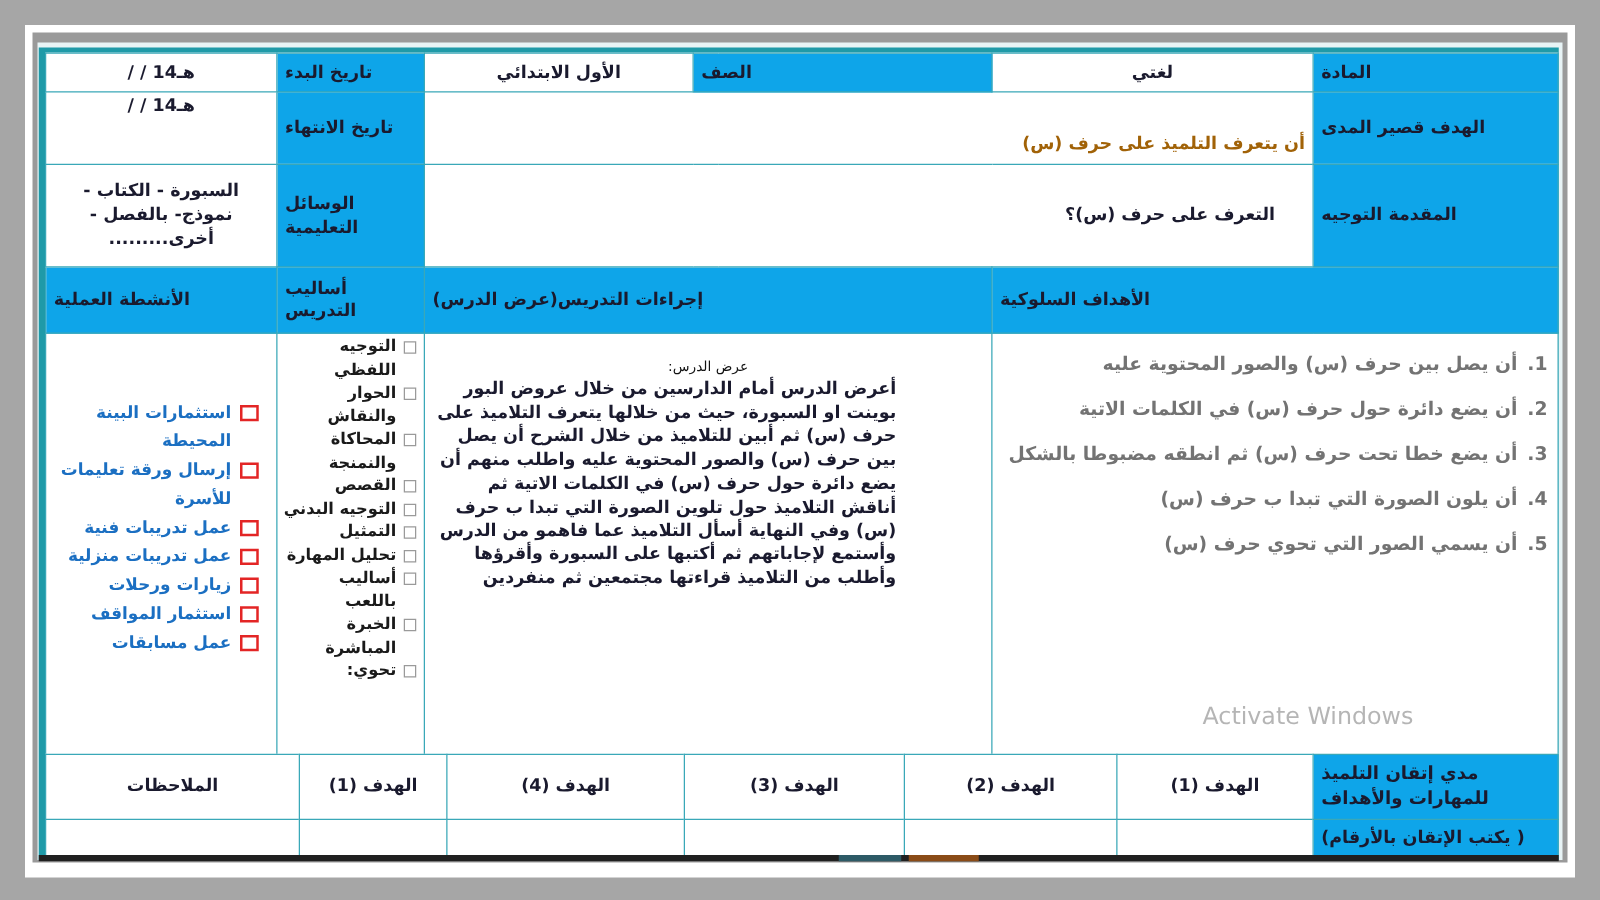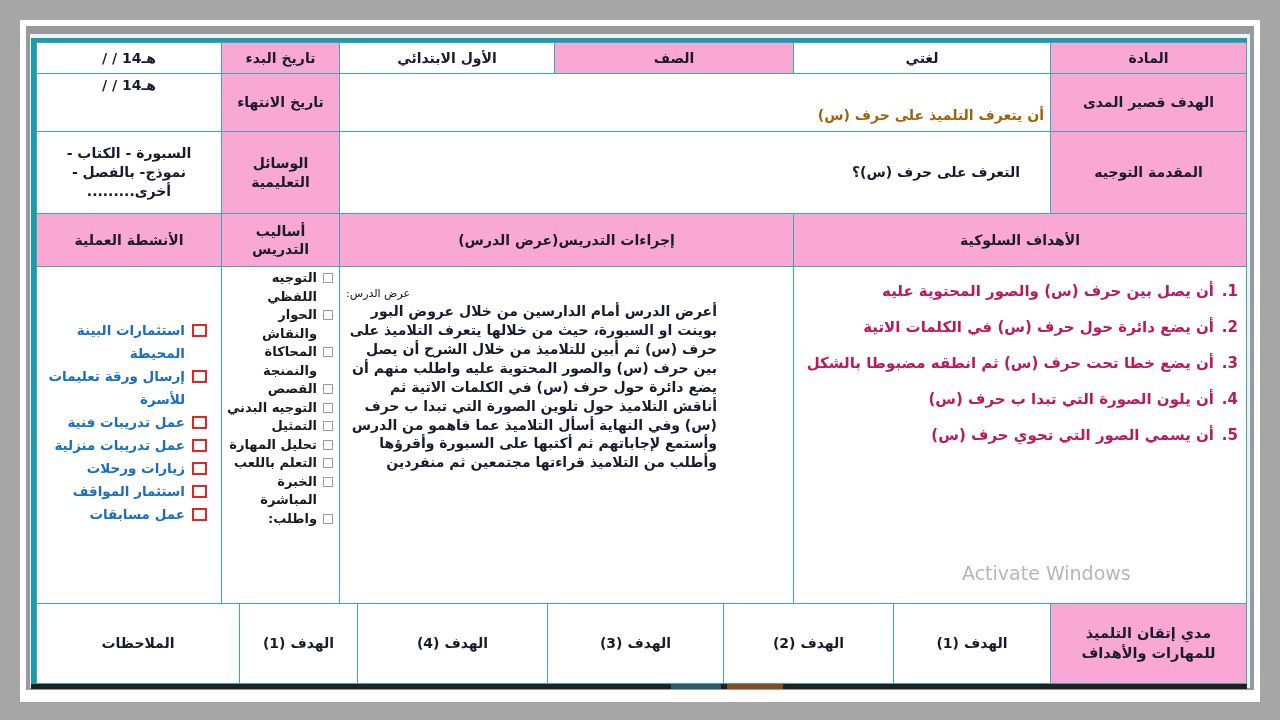--- a/index.html
+++ b/index.html
@@ -39,36 +39,36 @@
   }
   table.plan td {
     border:1.5px solid #3aa8b8;
     padding:2px 6px;
     vertical-align:middle;
     font-weight:bold;
     font-size:14px;
     line-height:1.35;
     color:#1a1a2e;
   }
-  .hdr { background:#f9a8d4; text-align:center; color:#1a2d45; font-size:15px; }
+  .hdr { background:#0ea5e9; text-align:left; color:#1a2d45; font-size:15px; }
   .red { color:#e81414; text-align:center; }
   .blue { color:#1b6fc2; }
   .date { color:#1b6fc2; text-align:center; direction:ltr; font-size:14px; }
   .center { text-align:center; }
   .small { font-size:14px; }
 
   ol.goals { margin:4px 0 0 0; padding:0 26px 0 0; list-style:none; counter-reset:g; }
-  ol.goals li { counter-increment:g; position:relative; line-height:36px; font-size:15px; color:#be185d; }
+  ol.goals li { counter-increment:g; position:relative; line-height:36px; font-size:15px; color:#737373; }
   ol.goals li::before {
     content: counter(g) ".";
     position:absolute; right:-24px; top:0; font-weight:bold;
   }
 
   .lesson { color:#a0550e; font-size:13.5px; line-height:19px; padding:0 8px 0 10px; }
-  .lesson .label { color:#111; font-size:11px; font-weight:normal; display:block; text-align:left; }
+  .lesson .label { color:#111; font-size:11px; font-weight:normal; display:block; text-align:center; }
   .lesson .body { padding-right:70px; }
 
   ul.methods { list-style:none; margin:0; padding:0 2px 0 0; }
   ul.methods li { position:relative; padding-right:16px; font-size:13px; line-height:18.5px; color:#1a1a1a; }
   ul.methods li .cb {
     position:absolute; right:0; top:4px; width:8px; height:8px;
     border:1px solid #9a9a9a; background:#fff;
   }
 
   ul.acts { list-style:none; margin:0; padding:0 8px 0 0; }
@@ -152,23 +152,23 @@
     </td>
     <td style="vertical-align:top; padding:2px 4px;">
       <ul class="methods">
         <li><span class="cb"></span><span>التوجيه اللفظي</span></li>
         <li><span class="cb"></span><span>الحوار والنقاش</span></li>
         <li><span class="cb"></span><span>المحاكاة والنمنجة</span></li>
         <li><span class="cb"></span><span>القصص</span></li>
         <li><span class="cb"></span><span>التوجيه البدني</span></li>
         <li><span class="cb"></span><span>التمثيل</span></li>
         <li><span class="cb"></span><span>تحليل المهارة</span></li>
-        <li><span class="cb"></span><span>التعلم باللعب</span></li>
+        <li><span class="cb"></span><span>أساليب باللعب</span></li>
         <li><span class="cb"></span><span>الخبرة المباشرة</span></li>
-        <li><span class="cb"></span><span>واطلب:</span></li>
+        <li><span class="cb"></span><span>تحوي:</span></li>
       </ul>
     </td>
     <td style="vertical-align:top; padding-top:52px;">
       <ul class="acts">
         <li><span class="cb"></span><span>استثمارات البينة المحيطة</span></li>
         <li><span class="cb"></span><span>إرسال ورقة تعليمات للأسرة</span></li>
         <li><span class="cb"></span><span>عمل تدريبات فنية</span></li>
         <li><span class="cb"></span><span>عمل تدريبات منزلية</span></li>
         <li><span class="cb"></span><span>زيارات ورحلات</span></li>
         <li><span class="cb"></span><span>استثمار المواقف</span></li>
@@ -197,20 +197,29 @@
   <tbody>
       <tr style="height:52px">
     <td class="hdr" rowspan="1" style="font-size:14.5px;">مدي إتقان التلميذ للمهارات والأهداف</td>
     <td class="center">الهدف (1)</td>
     <td class="center">الهدف (2)</td>
     <td class="center">الهدف (3)</td>
     <td class="center">الهدف (4)</td>
     <td class="center">الهدف (1)</td>
     <td class="center">الملاحظات</td>
   </tr>
+  <tr style="height:29px">
+    <td class="hdr">( يكتب الإتقان بالأرقام)</td>
+    <td></td>
+    <td></td>
+    <td></td>
+    <td></td>
+    <td></td>
+    <td></td>
+  </tr>
 </tbody>
   </table>
 
 <div class="bottom-bar">
   <span class="seg1"></span>
   <span class="seg2"></span>
 </div>
 
 <div class="watermark">
   <div class="l1">Activate Windows</div>

